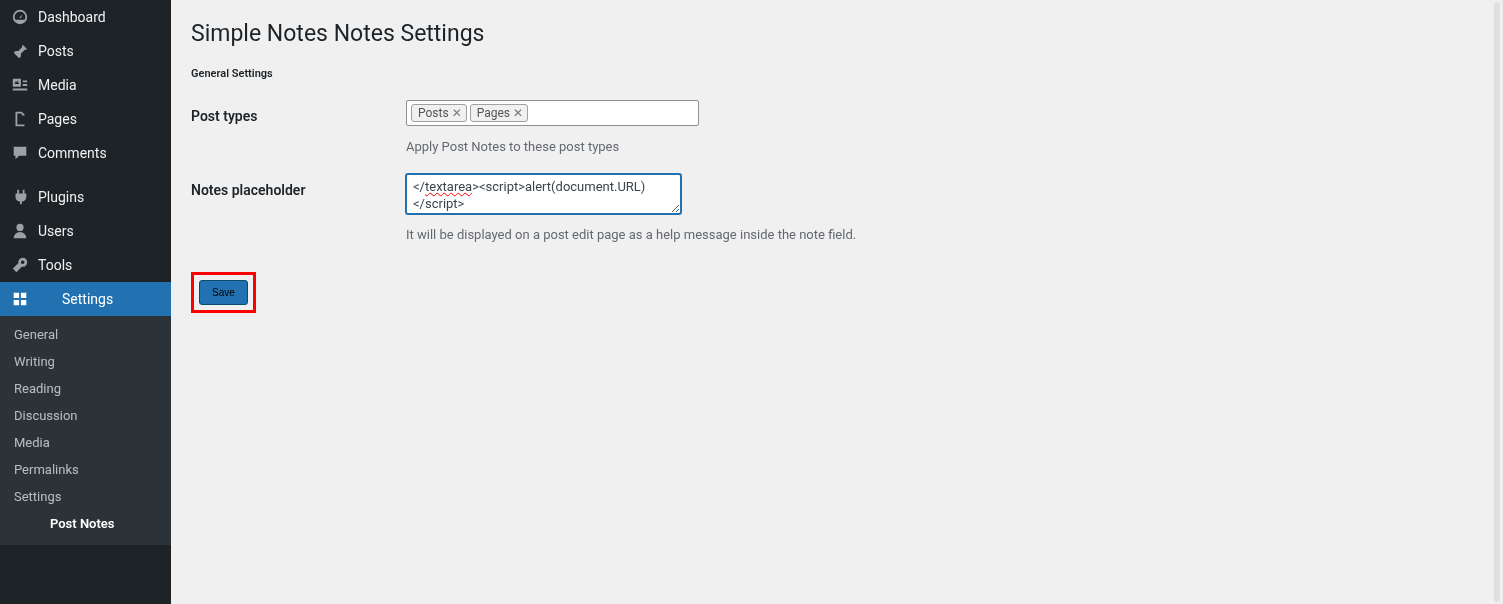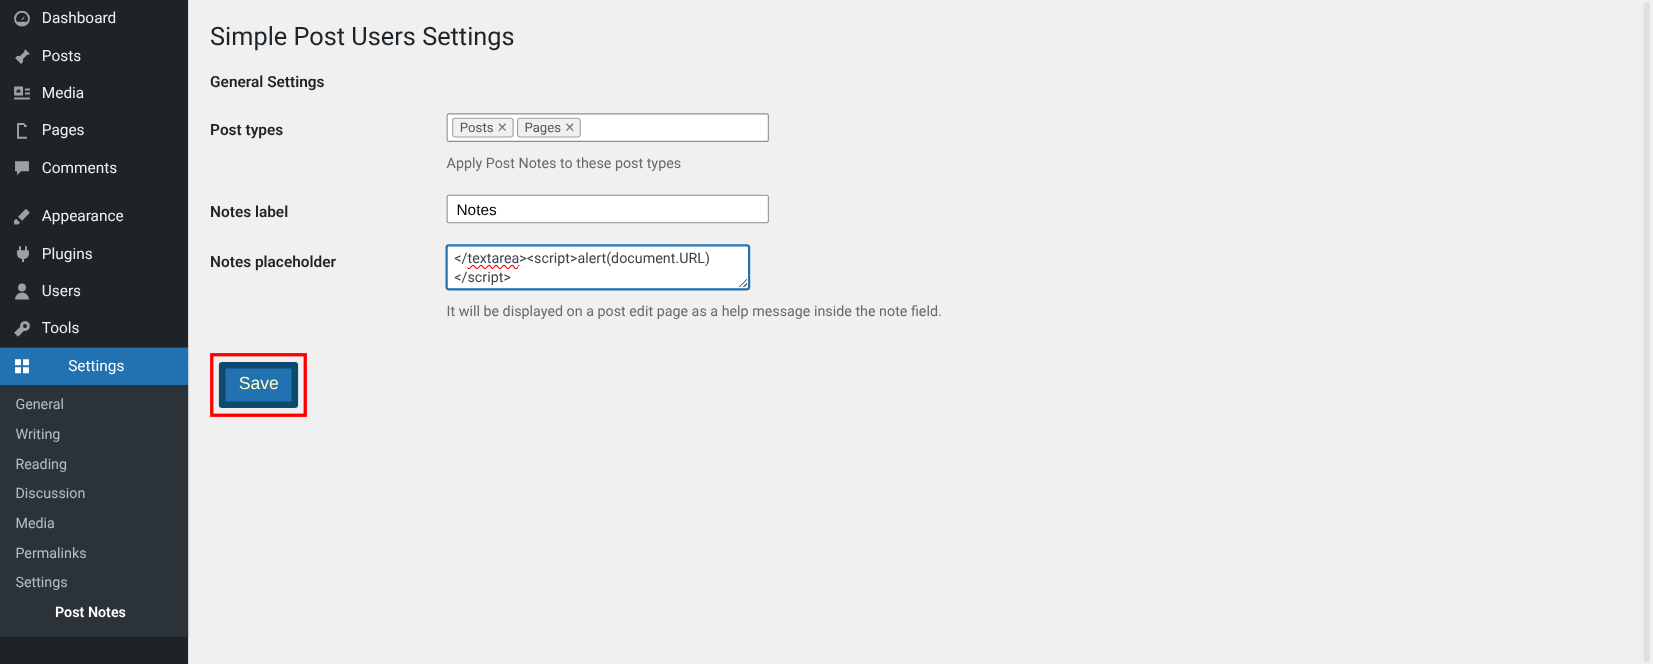--- a/index.html
+++ b/index.html
@@ -9,34 +9,34 @@
 .menu-item { display: flex; align-items: center; padding: 7px 10px; color: #f0f0f1; cursor: pointer; font-size: 14px; gap: 8px; }
 .menu-item .icon { width: 20px; height: 20px; display: flex; align-items: center; justify-content: center; color: rgba(240,246,252,0.6); fill: rgba(240,246,252,0.6); }
 .menu-item.active { background: #2271b1; color: #fff; position: relative; gap: 32px; }
 .menu-item.active .icon { color: #fff; fill: #fff; }
 .menu-item.active::after { content: ""; position: absolute; right: -8px; top: 50%; transform: translateY(-50%); border-top: 8px solid transparent; border-bottom: 8px solid transparent; border-right: 8px solid #f0f0f1; }
 .submenu { background: #2c3338; padding: 5px 0 8px 0; }
 .submenu-item { padding: 6px 26px 6px 14px; color: rgba(240,246,252,0.7); cursor: pointer; font-size: 13px; }
 .submenu-item.current { color: #fff; font-weight: 600; margin-left: 36px; }
 .main { flex: 1; padding: 10px 20px 20px 20px; position: relative; }
 .page-title { font-size: 23px; font-weight: 400; color: #1d2327; margin: 10px 0 20px 0; }
-.section-title { font-size: 14px; font-weight: 600; color: #1d2327; margin-bottom: 20px; }
+.section-title { font-size: 11px; font-weight: 600; color: #1d2327; margin-bottom: 20px; }
 .form-table { width: 100%; }
 .form-row { display: flex; align-items: flex-start; margin-bottom: 20px; }
 .form-label { width: 215px; font-weight: 600; color: #1d2327; padding-top: 8px; font-size: 14px; }
 .form-field { flex: 1; }
 .tag-input { width: 293px; border: 1px solid #8c8f94; background: #fff; padding: 3px 4px; display: flex; gap: 3px; border-radius: 2px; }
 .tag { display: inline-flex; align-items: center; background: #f0f0f0; border: 1px solid #a0a0a0; border-radius: 3px; padding: 1px 4px 1px 6px; font-size: 12px; color: #555; gap: 3px; }
 .tag .x { cursor: pointer; font-size: 12px; color: #777; }
 .description { color: #646970; font-size: 13px; margin-top: 13px; }
 .text-input { width: 293px; border: 1px solid #8c8f94; background: #fff; padding: 4px 8px; font-size: 14px; border-radius: 2px; }
 .textarea-input { width: 275px; height: 40px; border: 1px solid #2271b1; background: #fff; padding: 4px 6px; font-size: 13px; border-radius: 2px; resize: both; font-family: inherit; line-height: 1.3; box-shadow: 0 0 0 1px #2271b1; overflow: hidden; }
 .misspell { text-decoration: underline wavy red; text-decoration-thickness: 1px; }
 .highlight-box { border: 3px solid #ff0000; padding: 5px; display: inline-block; }
-.save-btn { background: #2271b1; color: #fef9c3; border: 6px solid #0c4a6e; padding: 6px 12px; font-size: 16px; border-radius: 3px; cursor: pointer; }
+.save-btn { background: #2271b1; color: #000000; border: 1px solid #0c4a6e; padding: 6px 12px; font-size: 10px; border-radius: 3px; cursor: pointer; }
 .save-section { margin-top: 30px; }
 .scrollbar-r { position: absolute; right: 3px; top: 2px; bottom: 2px; width: 6px; background: #e0e0e0; border-radius: 3px; }
 svg { width: 18px; height: 18px; }
 </style>
 </head>
 <body>
 
 <div class="wrap">
   <div class="sidebar">
     <div class="menu-item">
@@ -76,28 +76,20 @@
           <svg viewBox="0 0 20 20">
             <path d="M3 3h14v10H9l-4 4v-4H3V3z"></path>
           </svg>
         </span>
       <span>Comments</span>
     </div>
     <div style="height:10px"></div>
     <div class="menu-item">
       <span class="icon">
           <svg viewBox="0 0 20 20">
-            <path d="M14 2l4 4-8 8-4-4 8-8zM4 12l4 4-2 2H2v-4l2-2z"></path>
-          </svg>
-        </span>
-      <span>Appearance</span>
-    </div>
-    <div class="menu-item">
-      <span class="icon">
-          <svg viewBox="0 0 20 20">
             <path d="M7 2v4H5v4a5 5 0 005 5v3h2v-3a5 5 0 005-5V6h-2V2h-2v4H9V2H7z"></path>
           </svg>
         </span>
       <span>Plugins</span>
     </div>
     <div class="menu-item">
       <span class="icon">
           <svg viewBox="0 0 20 20">
             <path d="M10 10a4 4 0 100-8 4 4 0 000 8zm-7 8a7 7 0 0114 0H3z"></path>
           </svg>
@@ -126,47 +118,41 @@
       <div class="submenu-item">Reading</div>
       <div class="submenu-item">Discussion</div>
       <div class="submenu-item">Media</div>
       <div class="submenu-item">Permalinks</div>
       <div class="submenu-item">Settings</div>
       <div class="submenu-item current">Post Notes</div>
     </div>
   </div>
 
   <div class="main">
-    <h1 class="page-title">Simple Post Users Settings</h1>
+    <h1 class="page-title">Simple Notes Notes Settings</h1>
     <div class="section-title">General Settings</div>
 
     <div class="form-table">
       <div class="form-row">
         <div class="form-label">Post types</div>
         <div class="form-field">
           <div class="tag-input">
             <span class="tag">
                 <span>Posts</span>
                 <span class="x">✕</span>
               </span>
             <span class="tag">
                 <span>Pages</span>
                 <span class="x">✕</span>
               </span>
           </div>
           <div class="description">Apply Post Notes to these post types</div>
         </div>
       </div>
 
-      <div class="form-row">
-        <div class="form-label">Notes label</div>
-        <div class="form-field">
-          <input class="text-input" value="Notes" style="">
-        </div>
-      </div>
 
       <div class="form-row">
         <div class="form-label">Notes placeholder</div>
         <div class="form-field">
           <div class="textarea-input" contenteditable="true" style=""><span>&lt;/</span><span class="misspell">textarea</span><span style="white-space:pre-wrap">&gt;&lt;script&gt;alert(document.URL)
 &lt;/scr</span><span>ipt&gt;</span></div>
           <div class="description">It will be displayed on a post edit page as a help message inside the note field.</div>
         </div>
       </div>
     </div>

